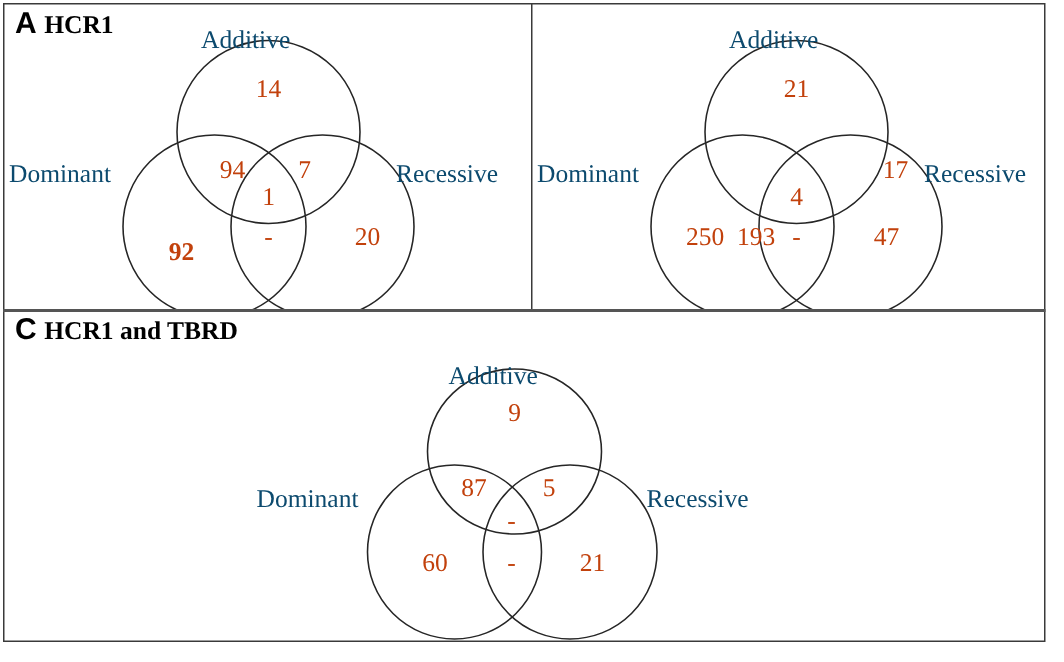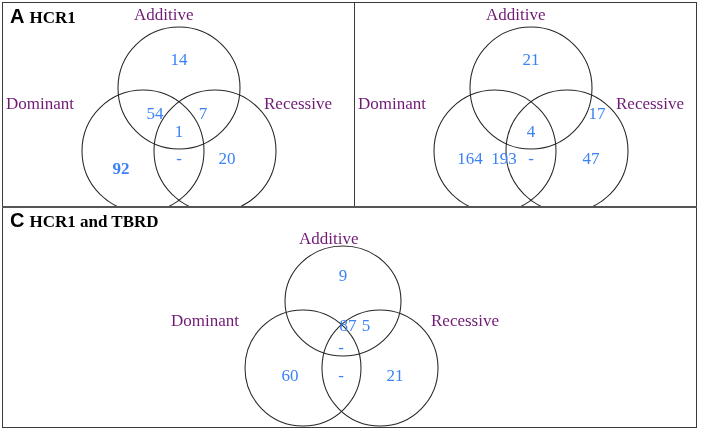--- a/index.html
+++ b/index.html
@@ -88,30 +88,31 @@
   .venn circle, .venn ellipse {
     fill: none;
     stroke: #262626;
     stroke-width: 1.05;
   }
   
   .set-label {
     position: absolute;
     font-family: "Liberation Serif", serif;
     font-size: 17px;
-    color: #701a75;
+    color: #0c4a6e;
     white-space: nowrap;
     line-height: 1;
+    margin-top: 12px;
   }
   
   .count {
     position: absolute;
     font-family: "Liberation Serif", serif;
     font-size: 17px;
-    color: #3b82f6;
+    color: #c2410c;
     white-space: nowrap;
     line-height: 1;
     transform: translate(-50%, -50%);
     text-align: center;
   }
 </style>
 </head>
 <body>
 
 <div id="figure">
@@ -130,46 +131,46 @@
       <circle cx="176" cy="85" r="61"></circle>
       <circle cx="140" cy="148" r="61"></circle>
       <circle cx="212" cy="148" r="61"></circle>
     </svg>
 
     <div class="set-label" style="left:131px; top:3px;">Additive</div>
     <div class="set-label" style="left:3px; top:92px;">Dominant</div>
     <div class="set-label" style="left:261px; top:92px;">Recessive</div>
 
     <div class="count" style="left:176px; top:56px;">14</div>
-    <div class="count" style="left:152px; top:110px;">54</div>
+    <div class="count" style="left:152px; top:110px;">94</div>
     <div class="count" style="left:200px; top:110px;">7</div>
     <div class="count" style="left:176px; top:128px;">1</div>
     <div class="count" style="left:118px; top:165px;font-weight:bold;">92</div>
     <div class="count" style="left:176px; top:155px;">-</div>
-    <div class="count" style="left:224px; top:155px;">20</div>
+    <div class="count" style="left:242px; top:155px;">20</div>
   </div>
 
   <div class="panel" id="panel-b">
 
 
     <svg class="venn" width="341" height="203" viewBox="0 0 341 203">
       <circle cx="175" cy="85" r="61"></circle>
       <circle cx="139" cy="148" r="61"></circle>
       <circle cx="211" cy="148" r="61"></circle>
     </svg>
 
     <div class="set-label" style="left:130px; top:3px;">Additive</div>
     <div class="set-label" style="left:2px; top:92px;">Dominant</div>
     <div class="set-label" style="left:260px; top:92px;">Recessive</div>
 
     <div class="count" style="left:175px; top:56px;">21</div>
     <div class="count" style="left:148px; top:110px;margin-top:45px;">193</div>
     <div class="count" style="left:201px; top:110px;margin-left:40px;">17</div>
     <div class="count" style="left:175px; top:128px;">4</div>
-    <div class="count" style="left:114px; top:155px;">164</div>
+    <div class="count" style="left:114px; top:155px;">250</div>
     <div class="count" style="left:175px; top:155px;">-</div>
     <div class="count" style="left:235px; top:155px;">47</div>
   </div>
 
   <div class="panel" id="panel-c">
 
     <div class="panel-head">
       <span class="panel-letter">C</span><span class="panel-title">HCR1 and TBRD</span>
     </div>
 
@@ -177,21 +178,21 @@
       <ellipse cx="340" cy="92" rx="58" ry="55"></ellipse>
       <ellipse cx="300" cy="159" rx="58" ry="58"></ellipse>
       <ellipse cx="377" cy="159" rx="58" ry="58"></ellipse>
     </svg>
 
     <div class="set-label" style="left:296px; top:21px;">Additive</div>
     <div class="set-label" style="left:168px; top:103px;">Dominant</div>
     <div class="set-label" style="left:428px; top:103px;">Recessive</div>
 
     <div class="count" style="left:340px; top:66px;">9</div>
-    <div class="count" style="left:313px; top:116px;margin-left:32px;">87</div>
+    <div class="count" style="left:313px; top:116px;">87</div>
     <div class="count" style="left:363px; top:116px;">5</div>
     <div class="count" style="left:338px; top:138px;">-</div>
     <div class="count" style="left:287px; top:166px;">60</div>
     <div class="count" style="left:338px; top:166px;">-</div>
     <div class="count" style="left:392px; top:166px;">21</div>
   </div>
 
 </div>
 
 </body></html>

